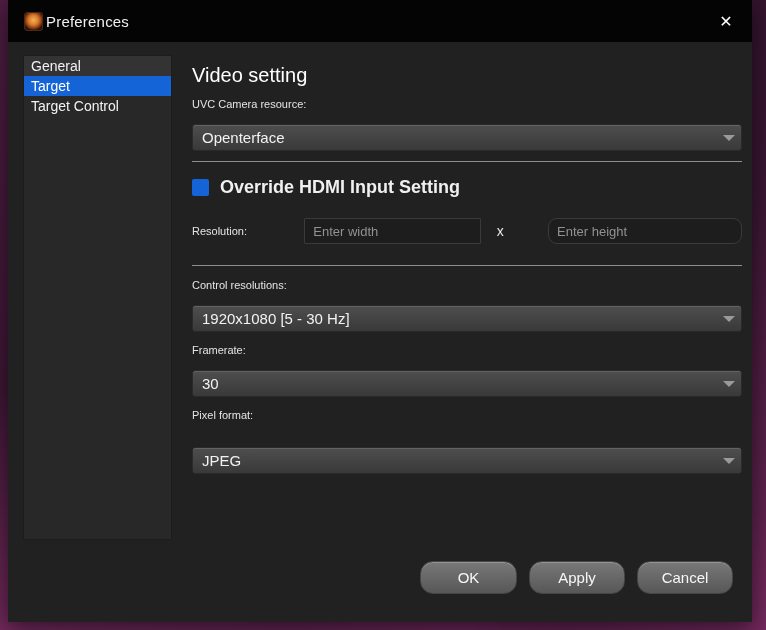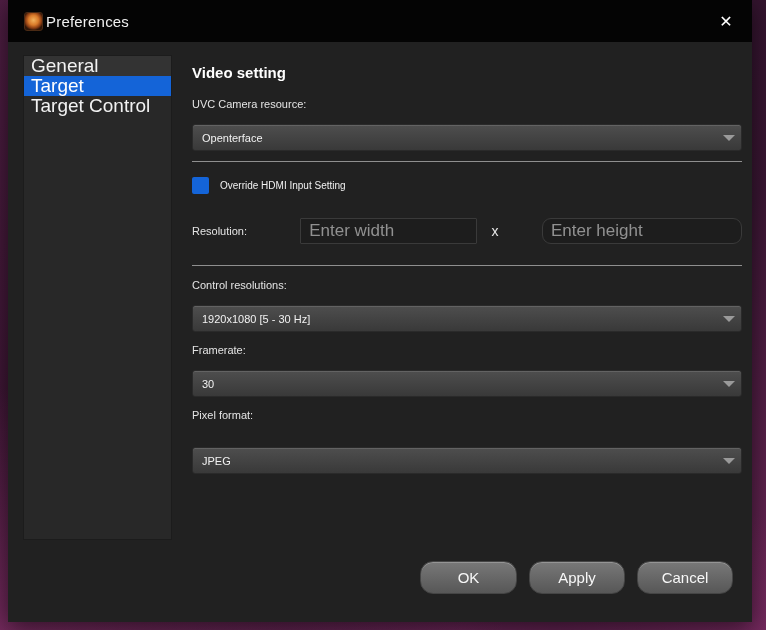--- a/index.html
+++ b/index.html
@@ -40,61 +40,61 @@
   
   .body { position: absolute; left: 0; top: 42px; width: 744px; height: 580px; }
 
   
   .sidebar {
     position: absolute; left: 15px; top: 13px; width: 149px; height: 485px;
     background: #282828; border: 1px solid #1c1c1c;
   }
   .side-item {
     height: 20px; line-height: 20px; padding-left: 7px;
-    font-size: 19px; color: #f2f2f2; white-space: nowrap;
+    font-size: 14px; color: #f2f2f2; white-space: nowrap;
   }
   .side-item.first { background: #333333; }
   .side-item.selected { background: #1464d8; color: #ffffff; }
 
   
   .content { position: absolute; left: 184px; top: 0; width: 550px; height: 580px; }
   .row { position: absolute; left: 0; width: 550px; }
 
-  .heading { top: 22px; color: #ffffff; font-size: 15px; font-weight: bold; }
+  .heading { top: 22px; color: #ffffff; font-size: 20px; font-weight: normal; }
   .field-label { color: #e4e4e4; font-size: 11px; }
 
   .combo {
     height: 27px; border-radius: 3px;
     background: linear-gradient(#4e4e4e, #393939);
     border: 1px solid #2a2a2a;
     box-shadow: inset 0 1px 0 rgba(255,255,255,.12);
     display: flex; align-items: center; position: absolute; width: 550px;
   }
-  .combo-text { color: #f2f2f2; font-size: 11px; padding-left: 9px; flex: 1; white-space: nowrap; overflow: hidden; }
+  .combo-text { color: #f2f2f2; font-size: 15px; padding-left: 9px; flex: 1; white-space: nowrap; overflow: hidden; }
   .combo-arrow-zone {
     width: 24px; height: 100%; display: flex; align-items: center; justify-content: center;
   }
   .combo-arrow {
     width: 0; height: 0;
     border-left: 6px solid transparent; border-right: 6px solid transparent;
     border-top: 6px solid #9a9a9a;
   }
 
   .divider { position: absolute; left: 0; width: 550px; height: 1px; background: #8f8f8f; }
 
   .checkbox-row { display: flex; align-items: center; }
   .checkbox {
     width: 17px; height: 17px; border-radius: 2px; background: #1464d8;
   }
-  .checkbox-label { color: #f0f0f0; font-size: 10px; margin-left: 11px; }
+  .checkbox-label { color: #f0f0f0; font-size: 18px; margin-left: 11px; font-weight: bold; }
 
   .res-row { display: flex; align-items: center; }
   .res-input {
     height: 26px; background: #1d1d1d; border: 1px solid #3a3a3a;
-    color: #e8e8e8; font-size: 17px; padding: 0 8px;
+    color: #e8e8e8; font-size: 13px; padding: 0 8px;
     font-family: "Liberation Sans", sans-serif; border-radius: 1px; margin-left: 29px;
   }
   .res-input::placeholder { color: #919191; opacity: 1; }
   .res-x { color: #e8e8e8; font-size: 14px; }
 
   .btn {
     position: absolute; height: 33px; border-radius: 13px;
     background: linear-gradient(#787878, #575757);
     border: 1px solid #454545;
     box-shadow: inset 0 1px 0 rgba(255,255,255,.22);

